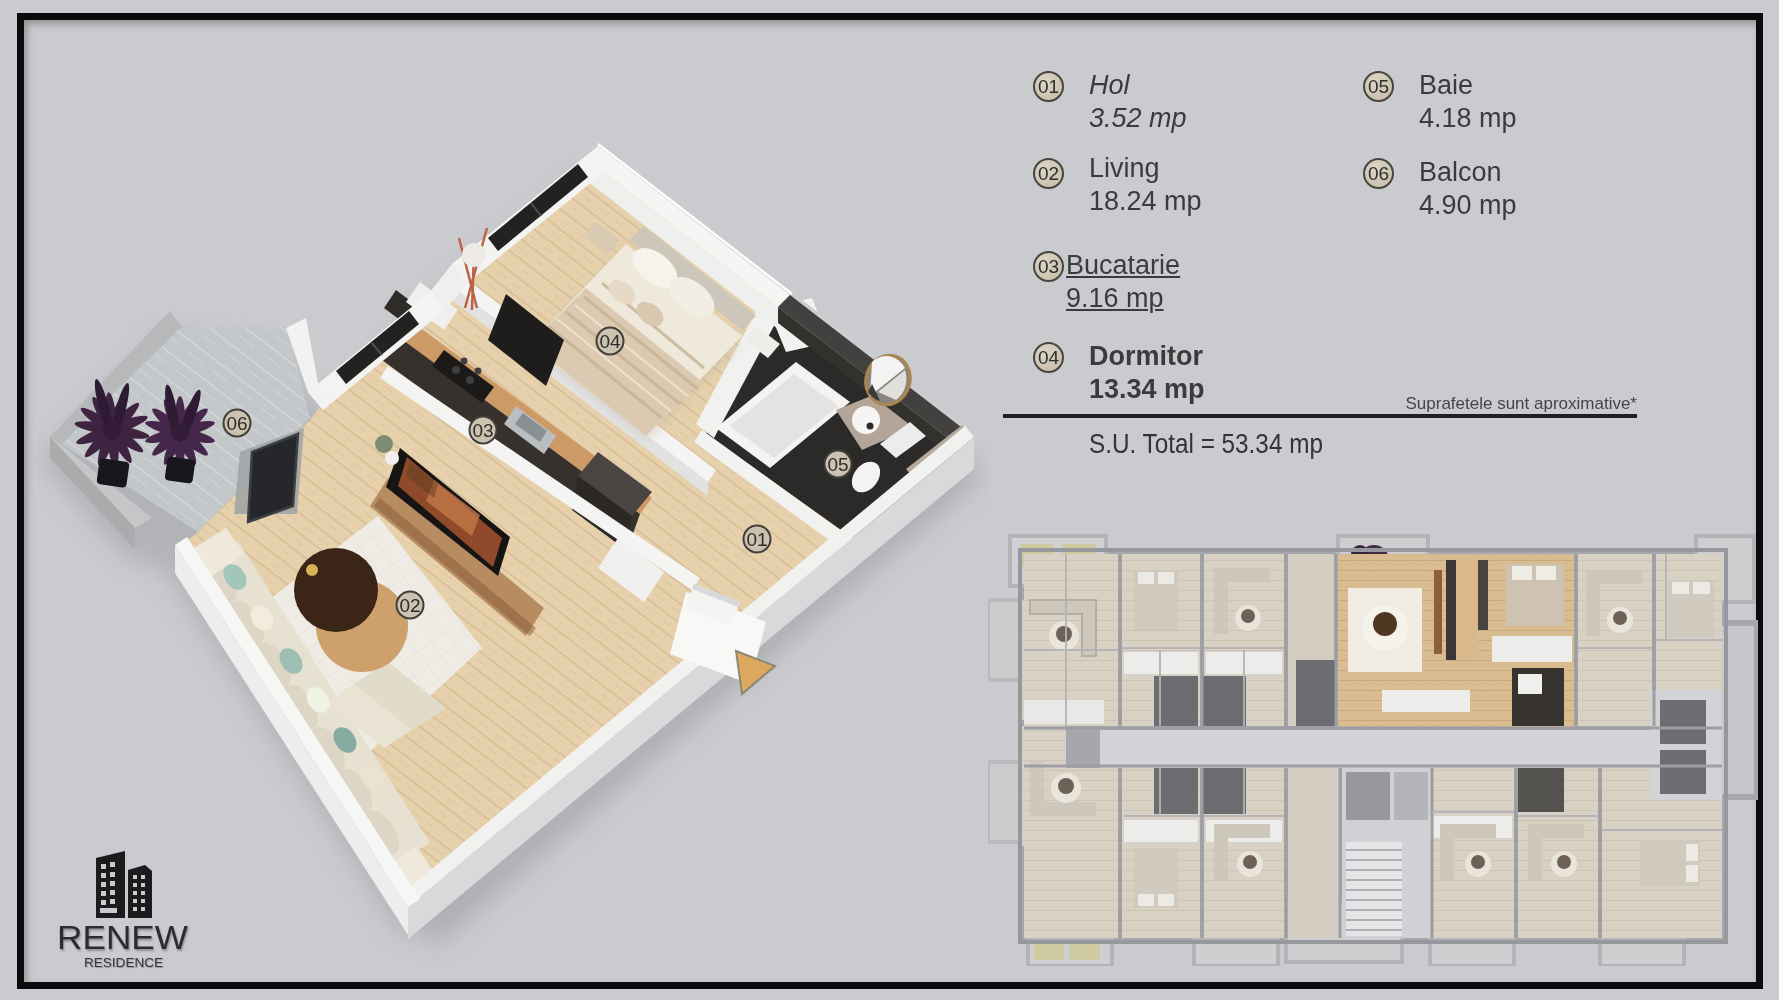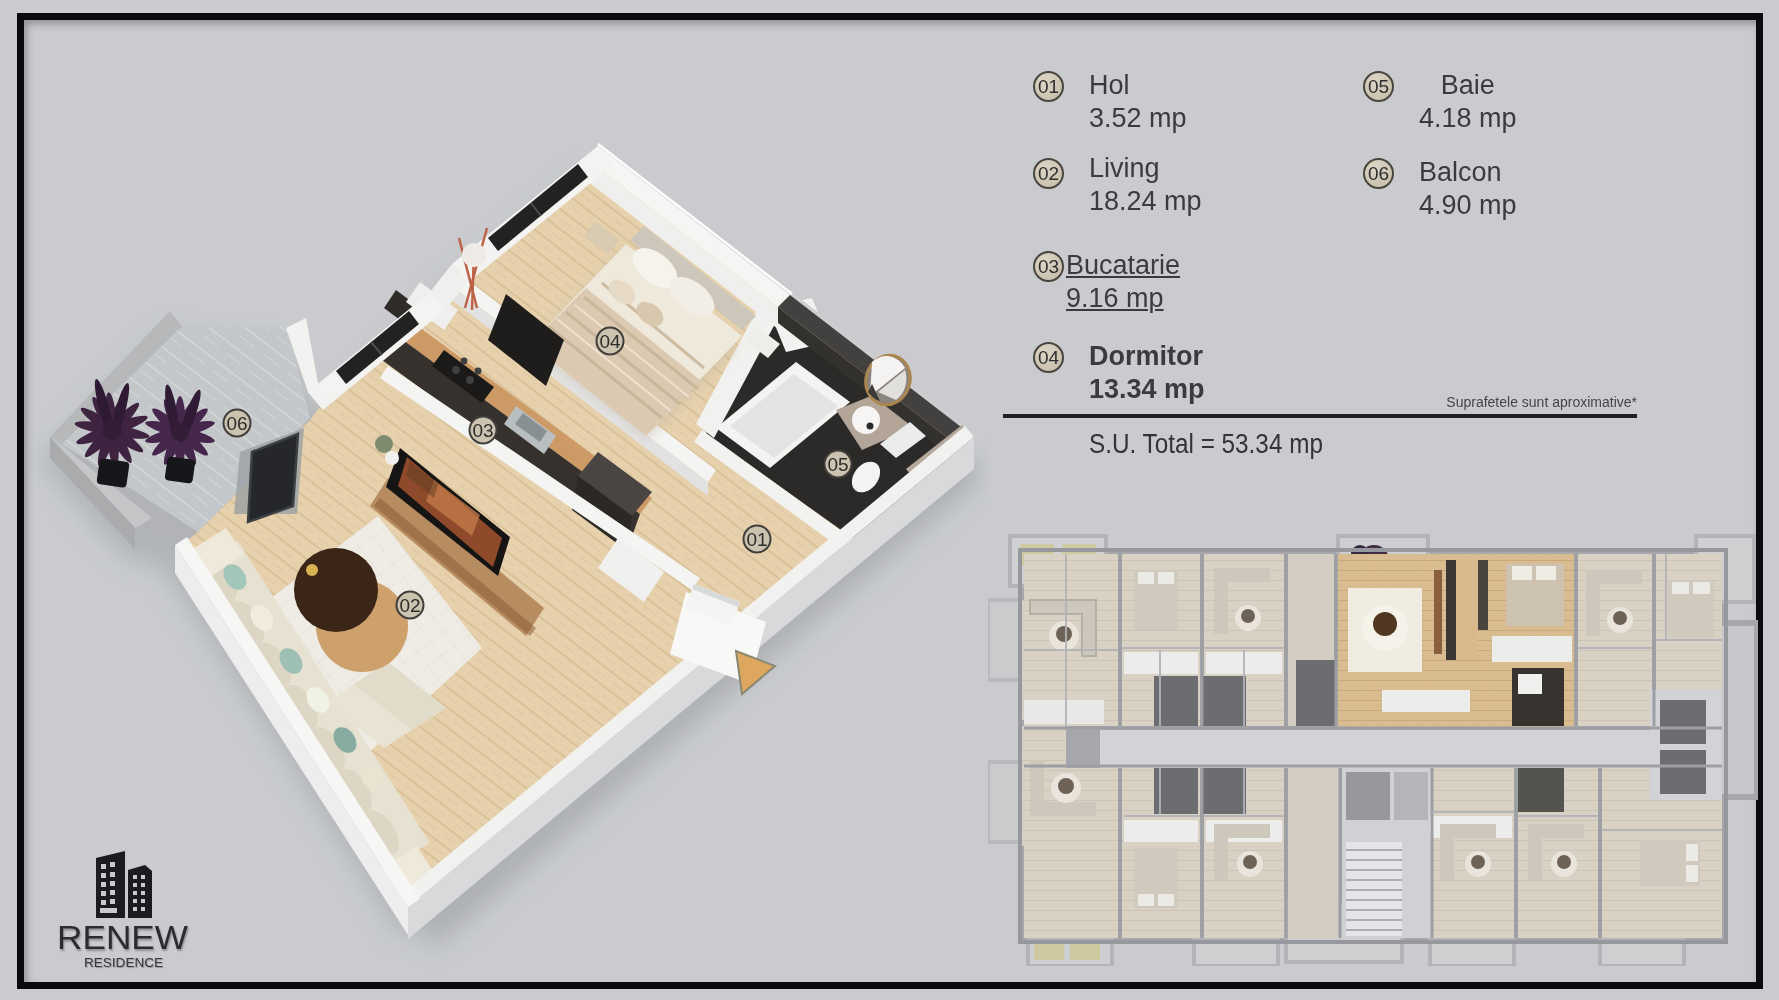--- a/index.html
+++ b/index.html
@@ -6,48 +6,48 @@
   body{width:1779px;height:1000px;overflow:hidden;background:#c9cbce;
        font-family:"Liberation Sans", sans-serif;position:relative;}
   .abs{position:absolute;}
   #frame{left:17px;top:13px;width:1732px;height:962px;border:7px solid #0b0b0d;
          box-shadow:inset 3px 4px 7px rgba(0,0,0,0.28);}
   .legrow{position:absolute;color:#3b3b3d;font-size:27px;line-height:33px;}
   .badge{position:absolute;width:27px;height:27px;border-radius:50%;
          background:radial-gradient(circle at 35% 30%, #ddd6c6, #c4bba6);
          border:2px solid #47463f;color:#2e2e30;font-size:19px;
          text-align:center;line-height:27px;}
-  #note{position:absolute;color:#454547;font-size:14px;}
+  #note{position:absolute;color:#454547;font-size:17px;}
   #sepline{position:absolute;background:#202022;}
   #total{position:absolute;color:#343436;font-size:27px;transform:scaleX(0.9);transform-origin:left center;}
 </style>
 </head>
 <body>
 
 <div id="frame" class="abs"></div>
 
 <div class="badge" style="left:1033px;top:71px;">01</div>
 
-<div class="legrow" style="left:1089px;top:69px;">Hol<br>3.52 mp</div>
+<div class="legrow" style="left:1089px;top:69px;font-style:italic;">Hol<br>3.52 mp</div>
 
 <div class="badge" style="left:1033px;top:158px;">02</div>
 
 <div class="legrow" style="left:1089px;top:152px;">Living<br>18.24 mp</div>
 
 <div class="badge" style="left:1033px;top:251px;">03</div>
 
 <div class="legrow" style="left:1066px;top:249px;text-decoration:underline;">Bucatarie<br>9.16 mp</div>
 
 <div class="badge" style="left:1033px;top:342px;">04</div>
 
 <div class="legrow" style="left:1089px;top:340px;font-weight:bold;">Dormitor<br>13.34 mp</div>
 
 <div class="badge" style="left:1363px;top:71px;">05</div>
 
-<div class="legrow" style="left:1419px;top:69px;text-align:center;">Baie<br>4.18 mp</div>
+<div class="legrow" style="left:1419px;top:69px;">Baie<br>4.18 mp</div>
 
 <div class="badge" style="left:1363px;top:158px;">06</div>
 
 <div class="legrow" style="left:1419px;top:156px;">Balcon<br>4.90 mp</div>
 
 <div id="note" style="right:142px;top:394px;">Suprafetele sunt aproximative*</div>
 
 <div id="sepline" style="left:1003px;top:414px;width:634px;height:4px;"></div>
 
 <div id="total" style="left:1089px;top:429px;">S.U. Total = 53.34 mp</div>

